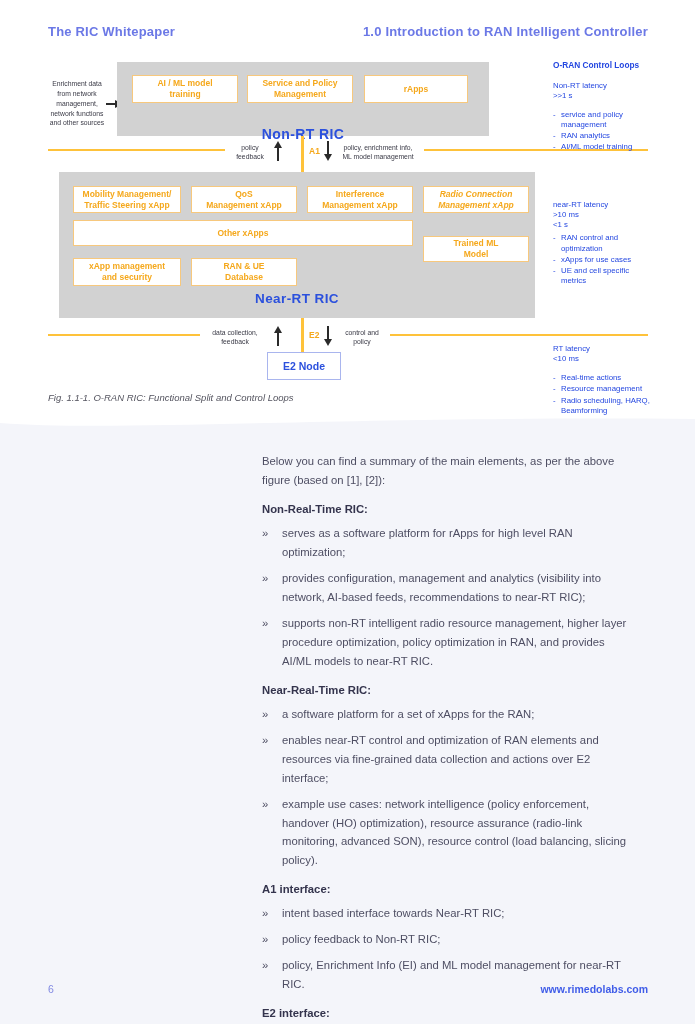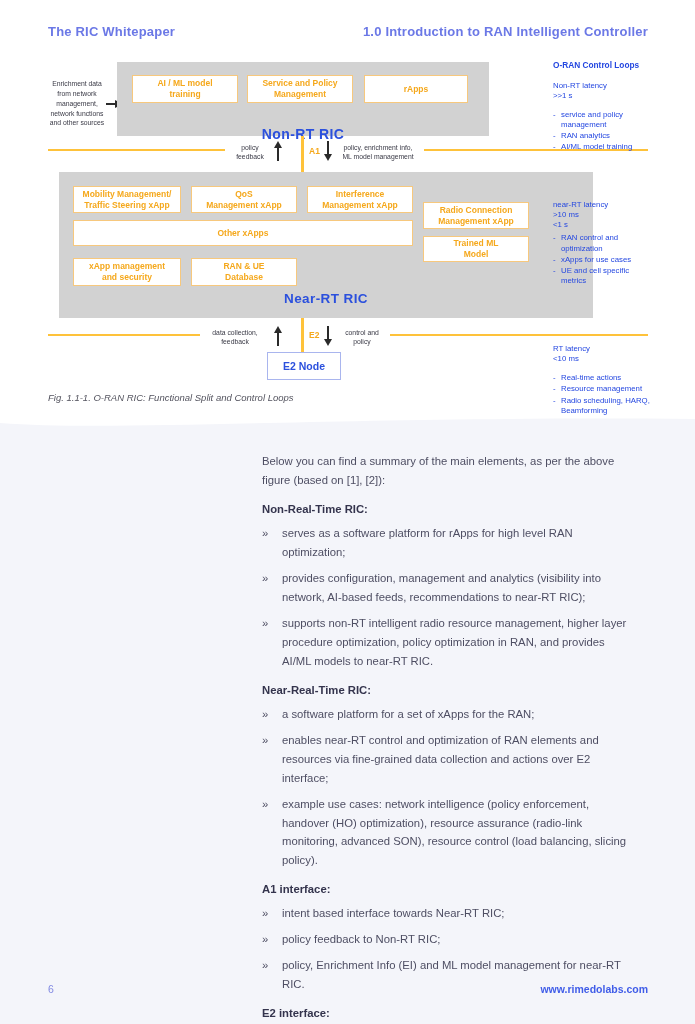--- a/index.html
+++ b/index.html
@@ -94,28 +94,28 @@
   <div class="arr" style="left:323px;top:140px;">
     <svg width="10" height="22">
         <path d="M5 1 L5 16" stroke="#2a2a2a" stroke-width="2"></path>
         <path d="M1 14 L5 21 L9 14 Z" fill="#2a2a2a"></path>
       </svg>
   </div>
   <div class="ifnote" style="left:338px;top:143px;width:80px;">policy, enrichment info,
 ML model management</div>
   <div class="yline" style="left:424px;top:149px;width:224px;"></div>
 
-  <div class="grayblock" style="left:59px;top:172px;width:534px;height:146px;">
+  <div class="grayblock" style="left:59px;top:172px;width:476px;height:146px;">
     <div class="obox" style="left:14px;top:14px;width:106px;height:25px;">Mobility Management/
 Traffic Steering xApp</div>
     <div class="obox" style="left:132px;top:14px;width:104px;height:25px;">QoS
 Management xApp</div>
     <div class="obox" style="left:248px;top:14px;width:104px;height:25px;">Interference
 Management xApp</div>
-    <div class="obox" style="left:364px;top:30px;width:104px;height:25px;">Radio Connection
+    <div class="obox" style="left:364px;top:14px;width:104px;height:25px;font-style:italic;">Radio Connection
 Management xApp</div>
     <div class="obox" style="left:14px;top:48px;width:338px;height:24px;">Other xApps</div>
     <div class="obox" style="left:364px;top:64px;width:104px;height:24px;">Trained ML
 Model</div>
     <div class="obox" style="left:14px;top:86px;width:106px;height:26px;">xApp management
 and security</div>
     <div class="obox" style="left:132px;top:86px;width:104px;height:26px;">RAN &amp; UE
 Database</div>
     <div class="blklabel" style="top:119px;font-size:13.5px;">Near-RT RIC</div>
   </div>

